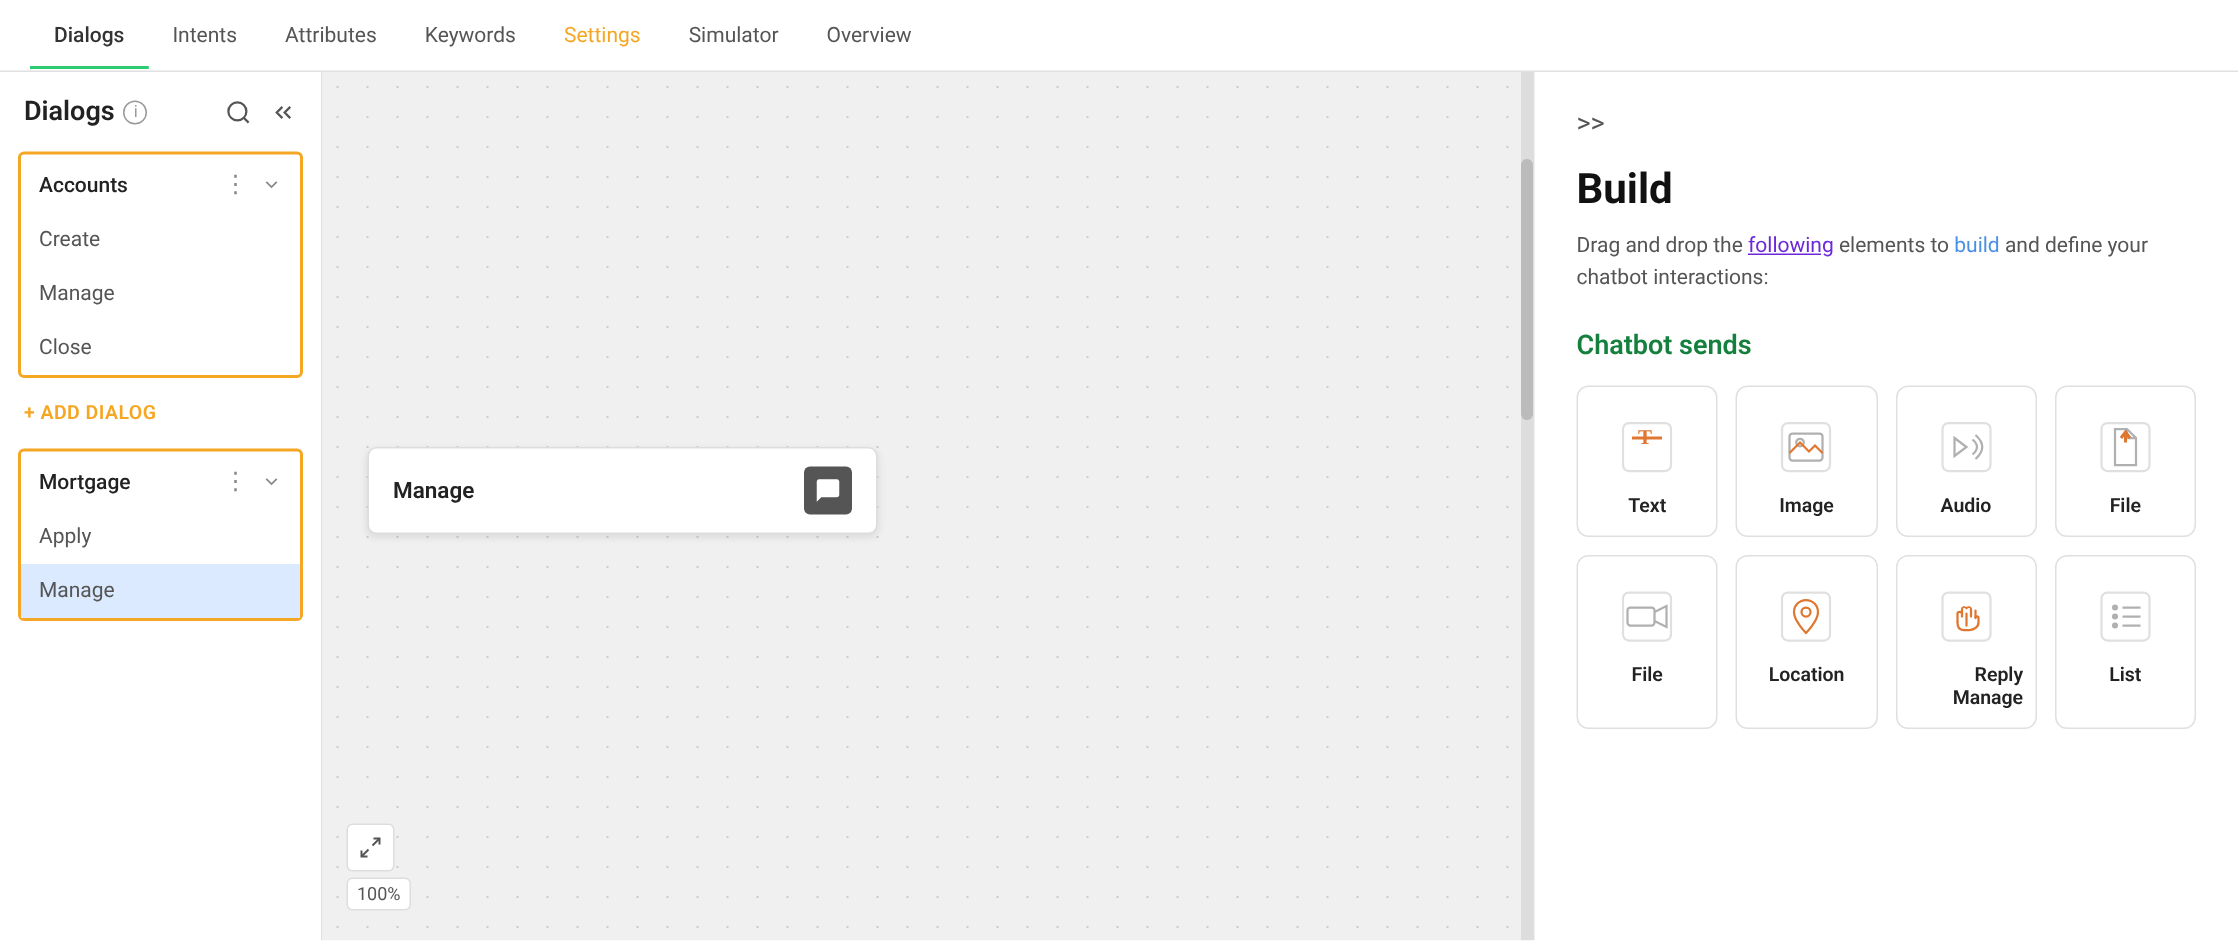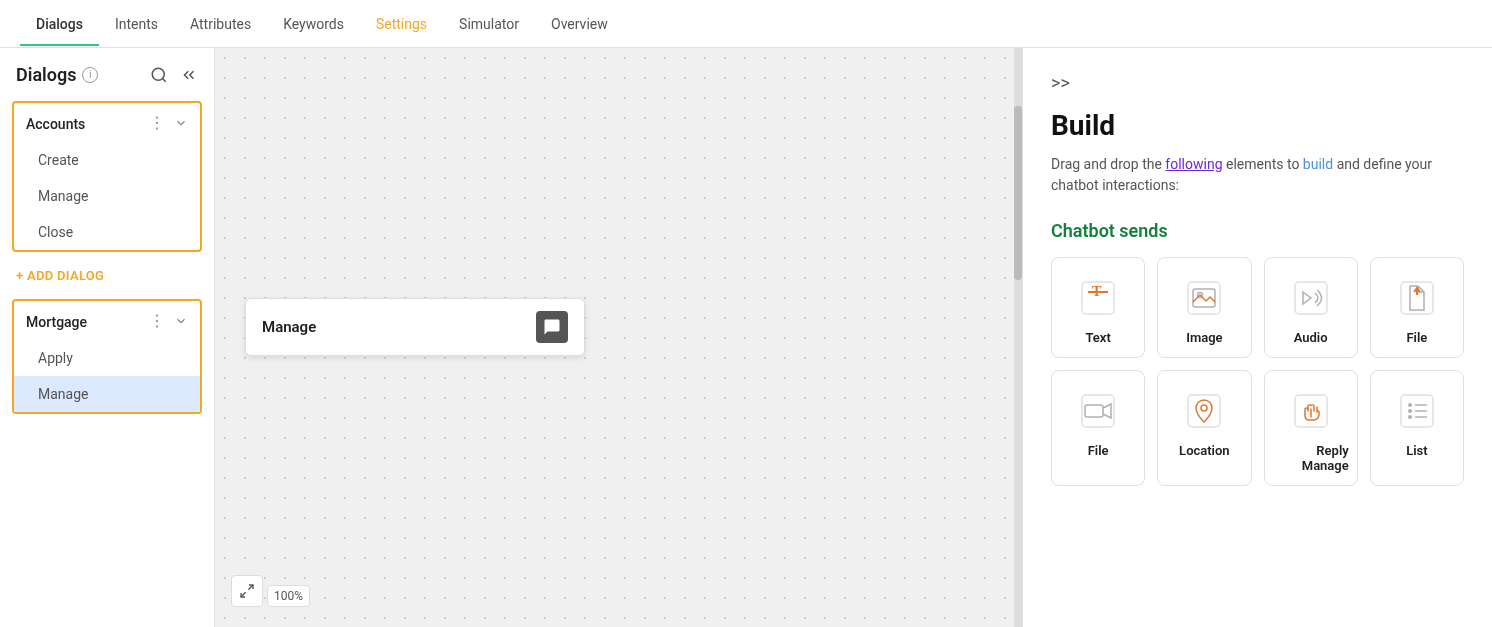--- a/index.html
+++ b/index.html
@@ -108,21 +108,21 @@
       cursor: pointer;
       font-size: 16px;
       letter-spacing: 1px;
     }
     .chevron-down {
       color: #888;
       cursor: pointer;
       font-size: 12px;
     }
     .dialog-sub-item {
-      padding: 10px 16px 10px 24px;
+      padding: 10px 16px 10px 12px;
       color: #555;
       cursor: pointer;
       font-size: 14px;
     }
     .dialog-sub-item.active {
       background: #e8f4fd;
     }
 
     
     .add-dialog-btn {
@@ -172,22 +172,22 @@
       color: #fff;
       font-size: 16px;
     }
 
     
     .zoom-control {
       position: absolute;
       bottom: 20px;
       left: 16px;
       display: flex;
-      flex-direction: row;
-      align-items: flex-end;
+      flex-direction: column;
+      align-items: flex-start;
       gap: 4px;
     }
     .zoom-btn {
       width: 32px; height: 32px;
       background: #fff;
       border: 1px solid #ddd;
       border-radius: 4px;
       display: flex;
       align-items: center;
       justify-content: center;

